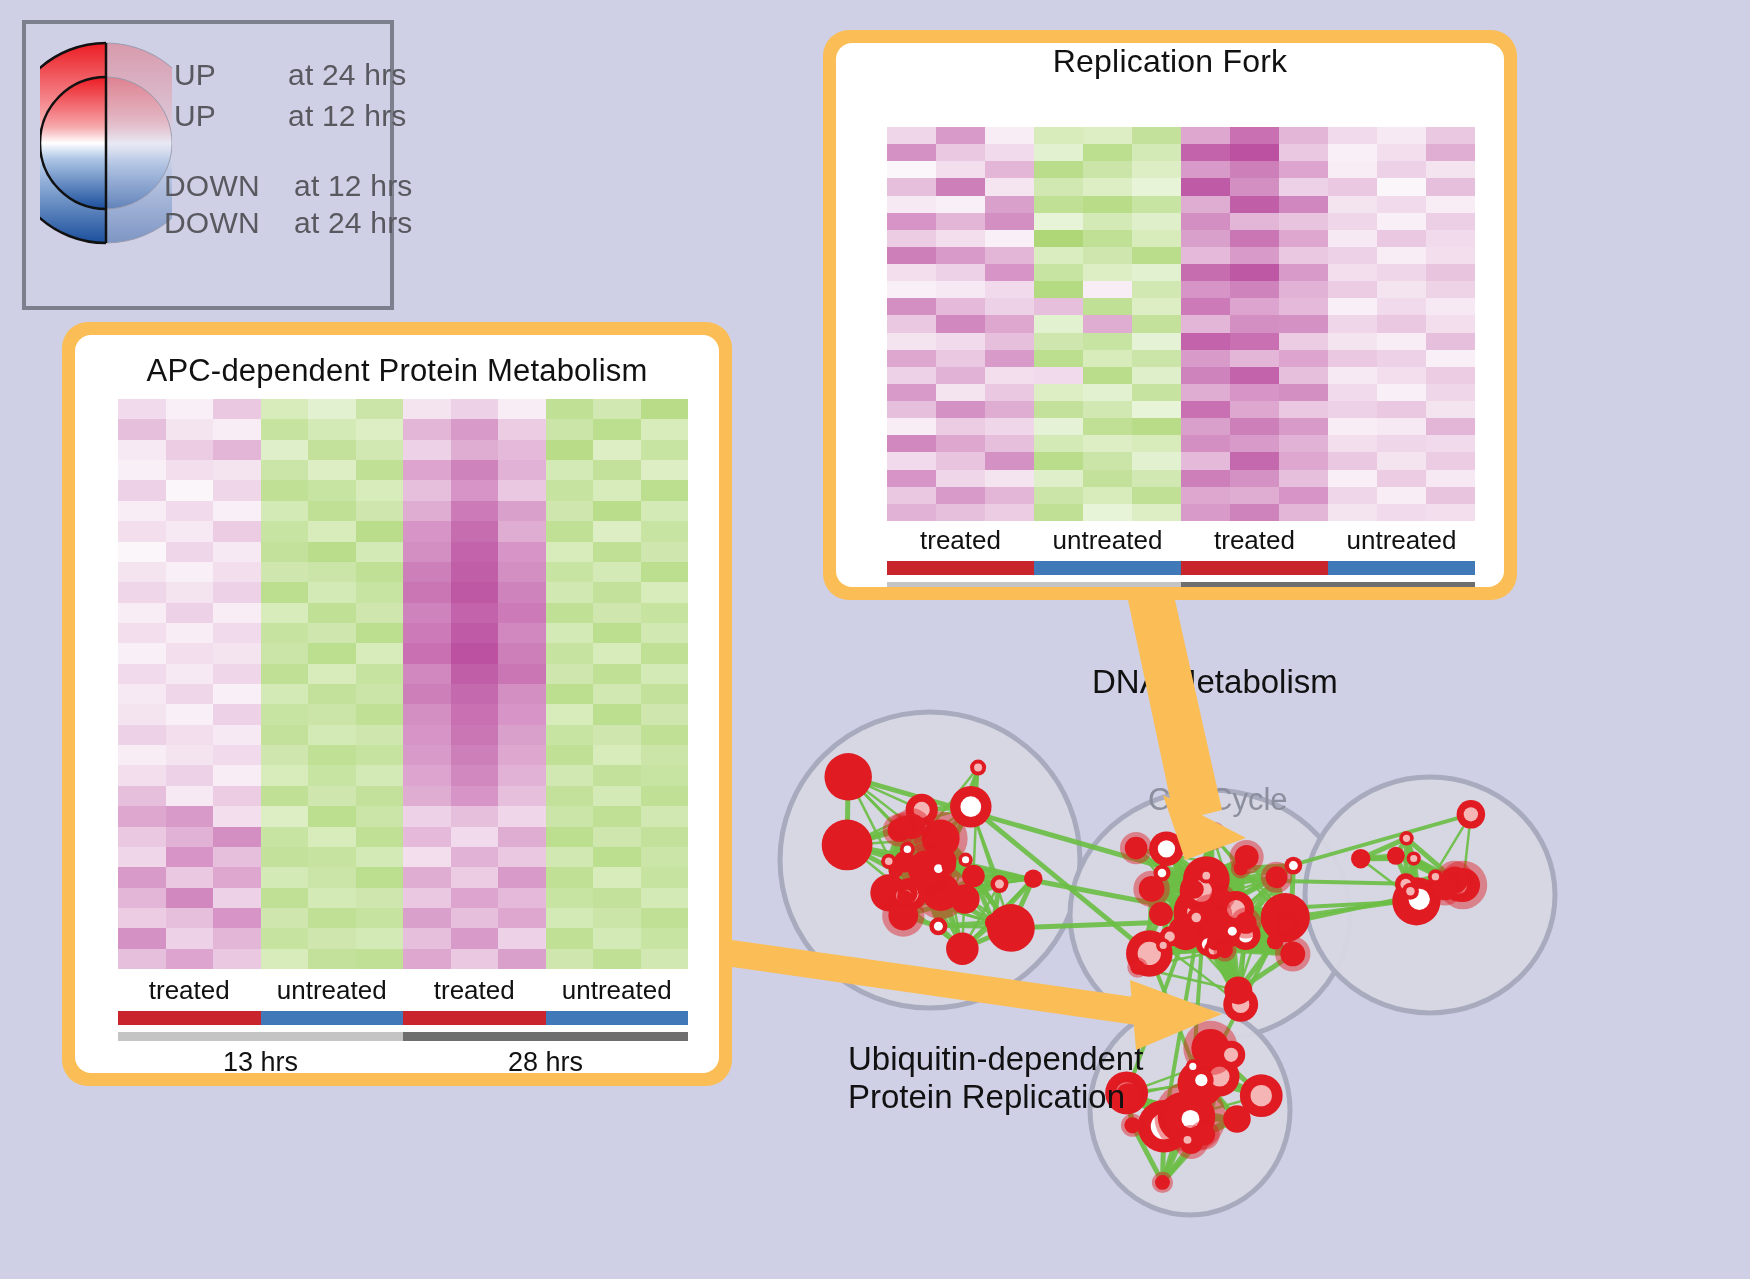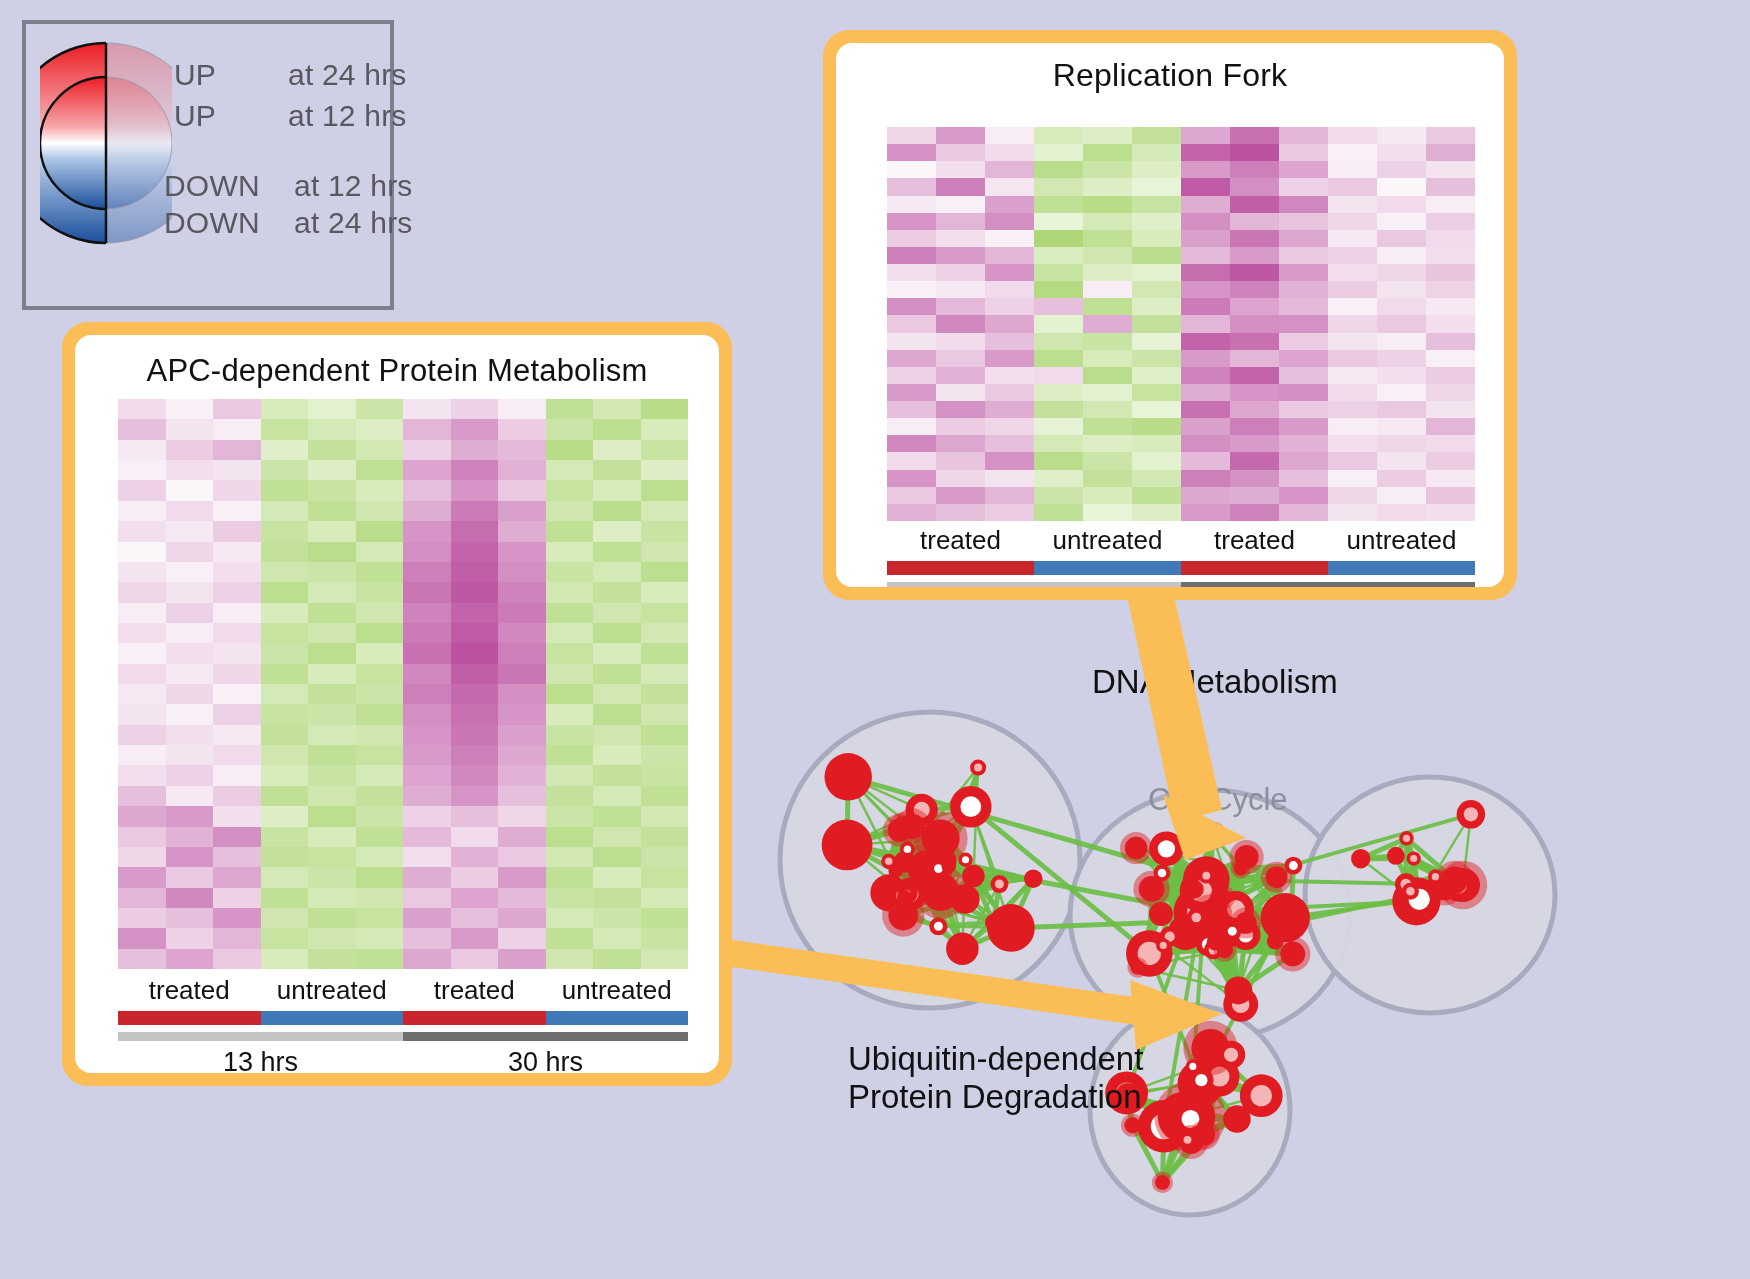--- a/index.html
+++ b/index.html
@@ -61,21 +61,21 @@
   .key-rows { margin-top: 8px; padding-left: 62px; }
   .key-row { display: flex; align-items: center; gap: 16px; margin-top: 1px; }
   .swatch { width: 26px; height: 26px; border: 1.5px solid #555; }
   .key-lbl { color: #111; font-size: 31px; }
 
   
   #rf-panel  { left: 823px; top: 30px;  width: 694px; height: 570px; }
   #apc-panel { left: 62px;  top: 322px; width: 670px; height: 764px; }
   .ptitle {
     text-align: center; font-size: 32px; color: #111;
-    margin-top: 14px; letter-spacing: .2px;
+    margin-top: 0; letter-spacing: .2px;
   }
   #apc-panel .ptitle { margin-top: 18px; font-size: 31px; }
 
   .hm { position: absolute; display: grid; }
   .hm div { width: 100%; height: 100%; }
 
   #rf-hm  { left: 51px; top: 84px;  width: 588px; height: 394px; }
   #apc-hm { left: 43px; top: 64px;  width: 570px; height: 570px; }
 
   
@@ -813,21 +813,21 @@
             <span style="background: rgb(65, 120, 184);"></span>
             <span style="background: rgb(200, 37, 44);"></span>
             <span style="background: rgb(65, 120, 184);"></span>
           </div>
         <div class="gbar">
             <span style="background: rgb(196, 196, 196);"></span>
             <span style="background: rgb(110, 110, 110);"></span>
           </div>
         <div class="hrow">
             <span>13 hrs</span>
-            <span>30 hrs</span>
+            <span>28 hrs</span>
           </div>
       </div>
     </div>
   </div>
 
   <div id="network">
     <svg id="net-svg" width="980" height="669" viewBox="0 0 980 669">
         <ellipse cx="160" cy="250" rx="150" ry="148" fill="#d6d7e3" stroke="#a8aabe" stroke-width="5" fill-opacity="0.95"></ellipse>
         <ellipse cx="440" cy="305" rx="140" ry="125" fill="#d6d7e3" stroke="#a8aabe" stroke-width="5" fill-opacity="0.95"></ellipse>
         <ellipse cx="660" cy="285" rx="125" ry="118" fill="#d6d7e3" stroke="#a8aabe" stroke-width="5" fill-opacity="0.95"></ellipse>
@@ -1678,21 +1678,21 @@
           <circle cx="643.7041133506884" cy="248.53286426351715" r="3.551543240000064" fill="#f5b5b5"></circle>
           <circle cx="422.82707150464114" cy="456.39616445827556" r="7.0859277375919785" fill="#e11b22"></circle>
           <circle cx="422.82707150464114" cy="456.39616445827556" r="3.5429638687959892" fill="#ffffff"></circle>
           <circle cx="470.7665042153531" cy="258.44534715384754" r="9.965768834266031" fill="#e11b22" fill-opacity="0.45"></circle>
           <circle cx="470.7665042153531" cy="258.44534715384754" r="7.01814706638453" fill="#e11b22"></circle>
         </g>
       </svg>
     <div class="netlabel" id="nl-dna">DNA Metabolism</div>
     <div class="netlabel" id="nl-cc">Cell Cycle</div>
     <div class="netlabel" id="nl-ubq">Ubiquitin-dependent
-Protein Degradation</div>
+Protein Replication</div>
   </div>
 
   <svg id="arrows" width="1750" height="1279" viewBox="0 0 1750 1279" style="position:absolute;left:0;top:0;pointer-events:none">
 
     <path d="M1128,600 L1175,600 L1222,810 L1175,822 Z" fill="#fbbd55"></path>
     <path d="M1163,795 L1246,838 L1185,860 Z" fill="#fbbd55"></path>
 
     <path d="M732,940 L1155,1000 L1150,1027 L732,967 Z" fill="#fbbd55"></path>
     <path d="M1130,980 L1222,1014 L1136,1050 Z" fill="#fbbd55"></path>
   </svg>

